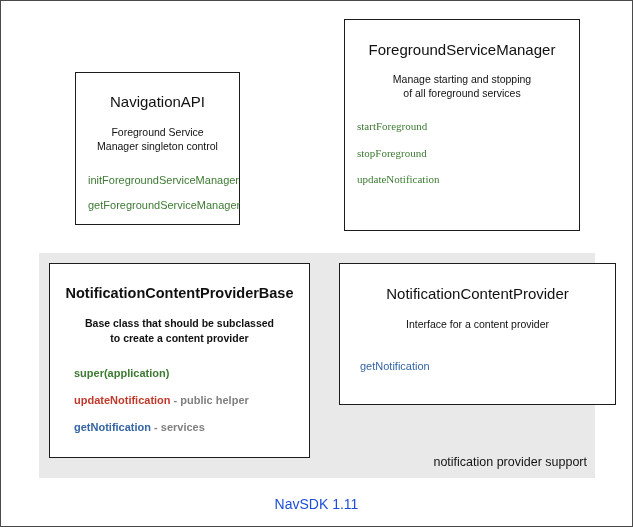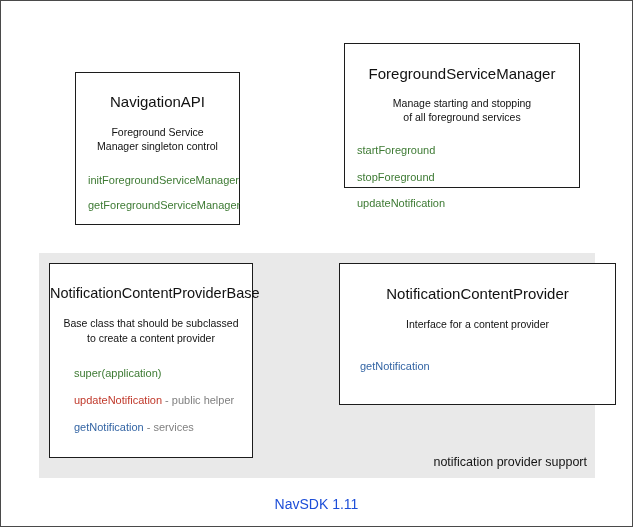--- a/index.html
+++ b/index.html
@@ -71,36 +71,36 @@
   
   #box-navigation-api {
     left: 74px;  top: 71px;  width: 165px; height: 153px;
   }
   #box-navigation-api .class-title { margin-top: 20px; }
   #box-navigation-api .class-desc  { margin-top: 14px; }
   #box-navigation-api .member-list { margin-top: 20px; padding-left: 12px; }
   #box-navigation-api .member { margin-bottom: 10px; }
 
   #box-foreground-service-manager {
-    left: 343px; top: 42px; width: 236px; height: 145px;
+    left: 343px; top: 18px; width: 236px; height: 212px;
   }
   #box-foreground-service-manager .class-title { margin-top: 21px; }
   #box-foreground-service-manager .class-desc  { margin-top: 13px; }
-  #box-foreground-service-manager .member-list { margin-top: 19px; padding-left: 12px; }
+  #box-foreground-service-manager .member-list { margin-top: 19px; padding-left: 12px; font-family: Liberation Serif, serif; }
   #box-foreground-service-manager .member { margin-bottom: 12px; }
 
   #panel-notification-support {
     left: 38px; top: 252px; width: 556px; height: 225px;
   }
   #label-notification-support {
     right: 8px; bottom: 9px;
   }
 
   #box-notification-content-provider-base {
-    left: 48px; top: 262px; width: 204px; height: 195px;
+    left: 48px; top: 262px; width: 261px; height: 195px; font-weight: bold;
   }
   #box-notification-content-provider-base .class-title { margin-top: 21px; font-size: 14.5px; }
   #box-notification-content-provider-base .class-desc  { margin-top: 14px; }
   #box-notification-content-provider-base .member-list { margin-top: 21px; padding-left: 24px; }
   #box-notification-content-provider-base .member { margin-bottom: 13px; }
 
   #box-notification-content-provider {
     left: 338px; top: 262px; width: 277px; height: 142px;
   }
   #box-notification-content-provider .class-title { margin-top: 21px; }

